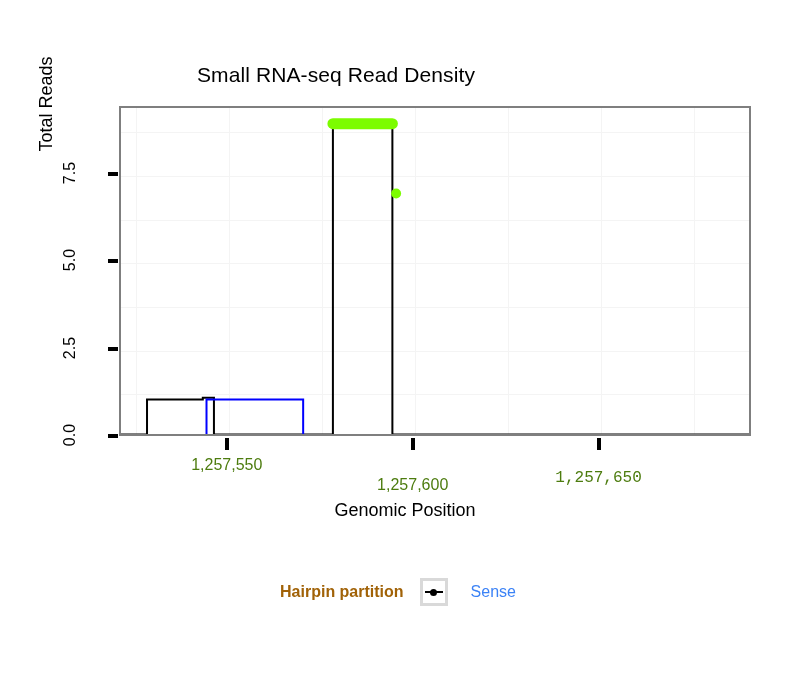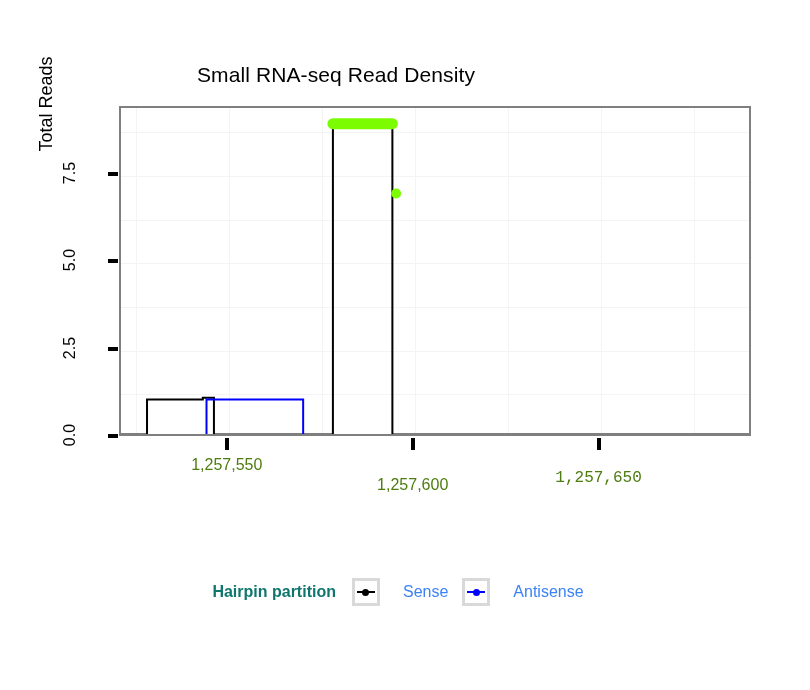--- a/index.html
+++ b/index.html
@@ -132,21 +132,21 @@
     top: 578px;
     width: 810px;
     display: flex;
     justify-content: center;
     align-items: center;
     gap: 0px;
   }
   .legend-title {
     font-size: 16px;
     font-weight: bold;
-    color: #0f766e;
+    color: #a16207;
     margin-right: 16px;
   }
   .legend-entry {
     display: flex;
     align-items: center;
     margin-right: 14px;
   }
   .legend-key {
     width: 28px;
     height: 28px;
@@ -182,20 +182,21 @@
 </style>
 </head>
 <body>
 
 <div id="chart-root">
 
   <div class="chart-title">Small RNA-seq Read Density</div>
 
   <div class="y-axis-title">Total Reads</div>
 
+  <div class="x-axis-title">Genomic Position</div>
 
   <div class="panel">
     <div class="panel-inner" id="panel-inner">
 
     <div class="grid-h" style="top: 242.698px; background: rgb(244, 244, 244);"></div>
         <div class="grid-h" style="top: 155.397px; background: rgb(244, 244, 244);"></div>
         <div class="grid-h" style="top: 68.0952px; background: rgb(244, 244, 244);"></div>
         <div class="grid-h" style="top: 286.349px; background: rgb(244, 244, 244);"></div>
         <div class="grid-h" style="top: 199.048px; background: rgb(244, 244, 244);"></div>
         <div class="grid-h" style="top: 111.746px; background: rgb(244, 244, 244);"></div>
@@ -238,23 +239,16 @@
   <div class="legend">
     <span class="legend-title">Hairpin partition</span>
     <span id="legend-entries" style="display:flex;align-items:center;">
         <span class="legend-entry">
           <span class="legend-key" style="border-color: rgb(217, 217, 217);">
             <span class="k-line" style="background: rgb(0, 0, 0);"></span>
             <span class="k-dot" style="background: rgb(0, 0, 0);"></span>
           </span>
           <span class="legend-label">Sense</span>
         </span>
-        <span class="legend-entry">
-          <span class="legend-key" style="border-color: rgb(217, 217, 217);">
-            <span class="k-line" style="background: rgb(0, 0, 255);"></span>
-            <span class="k-dot" style="background: rgb(0, 0, 255);"></span>
-          </span>
-          <span class="legend-label">Antisense</span>
-        </span>
       </span>
   </div>
 
 </div>
 
 </body></html>

